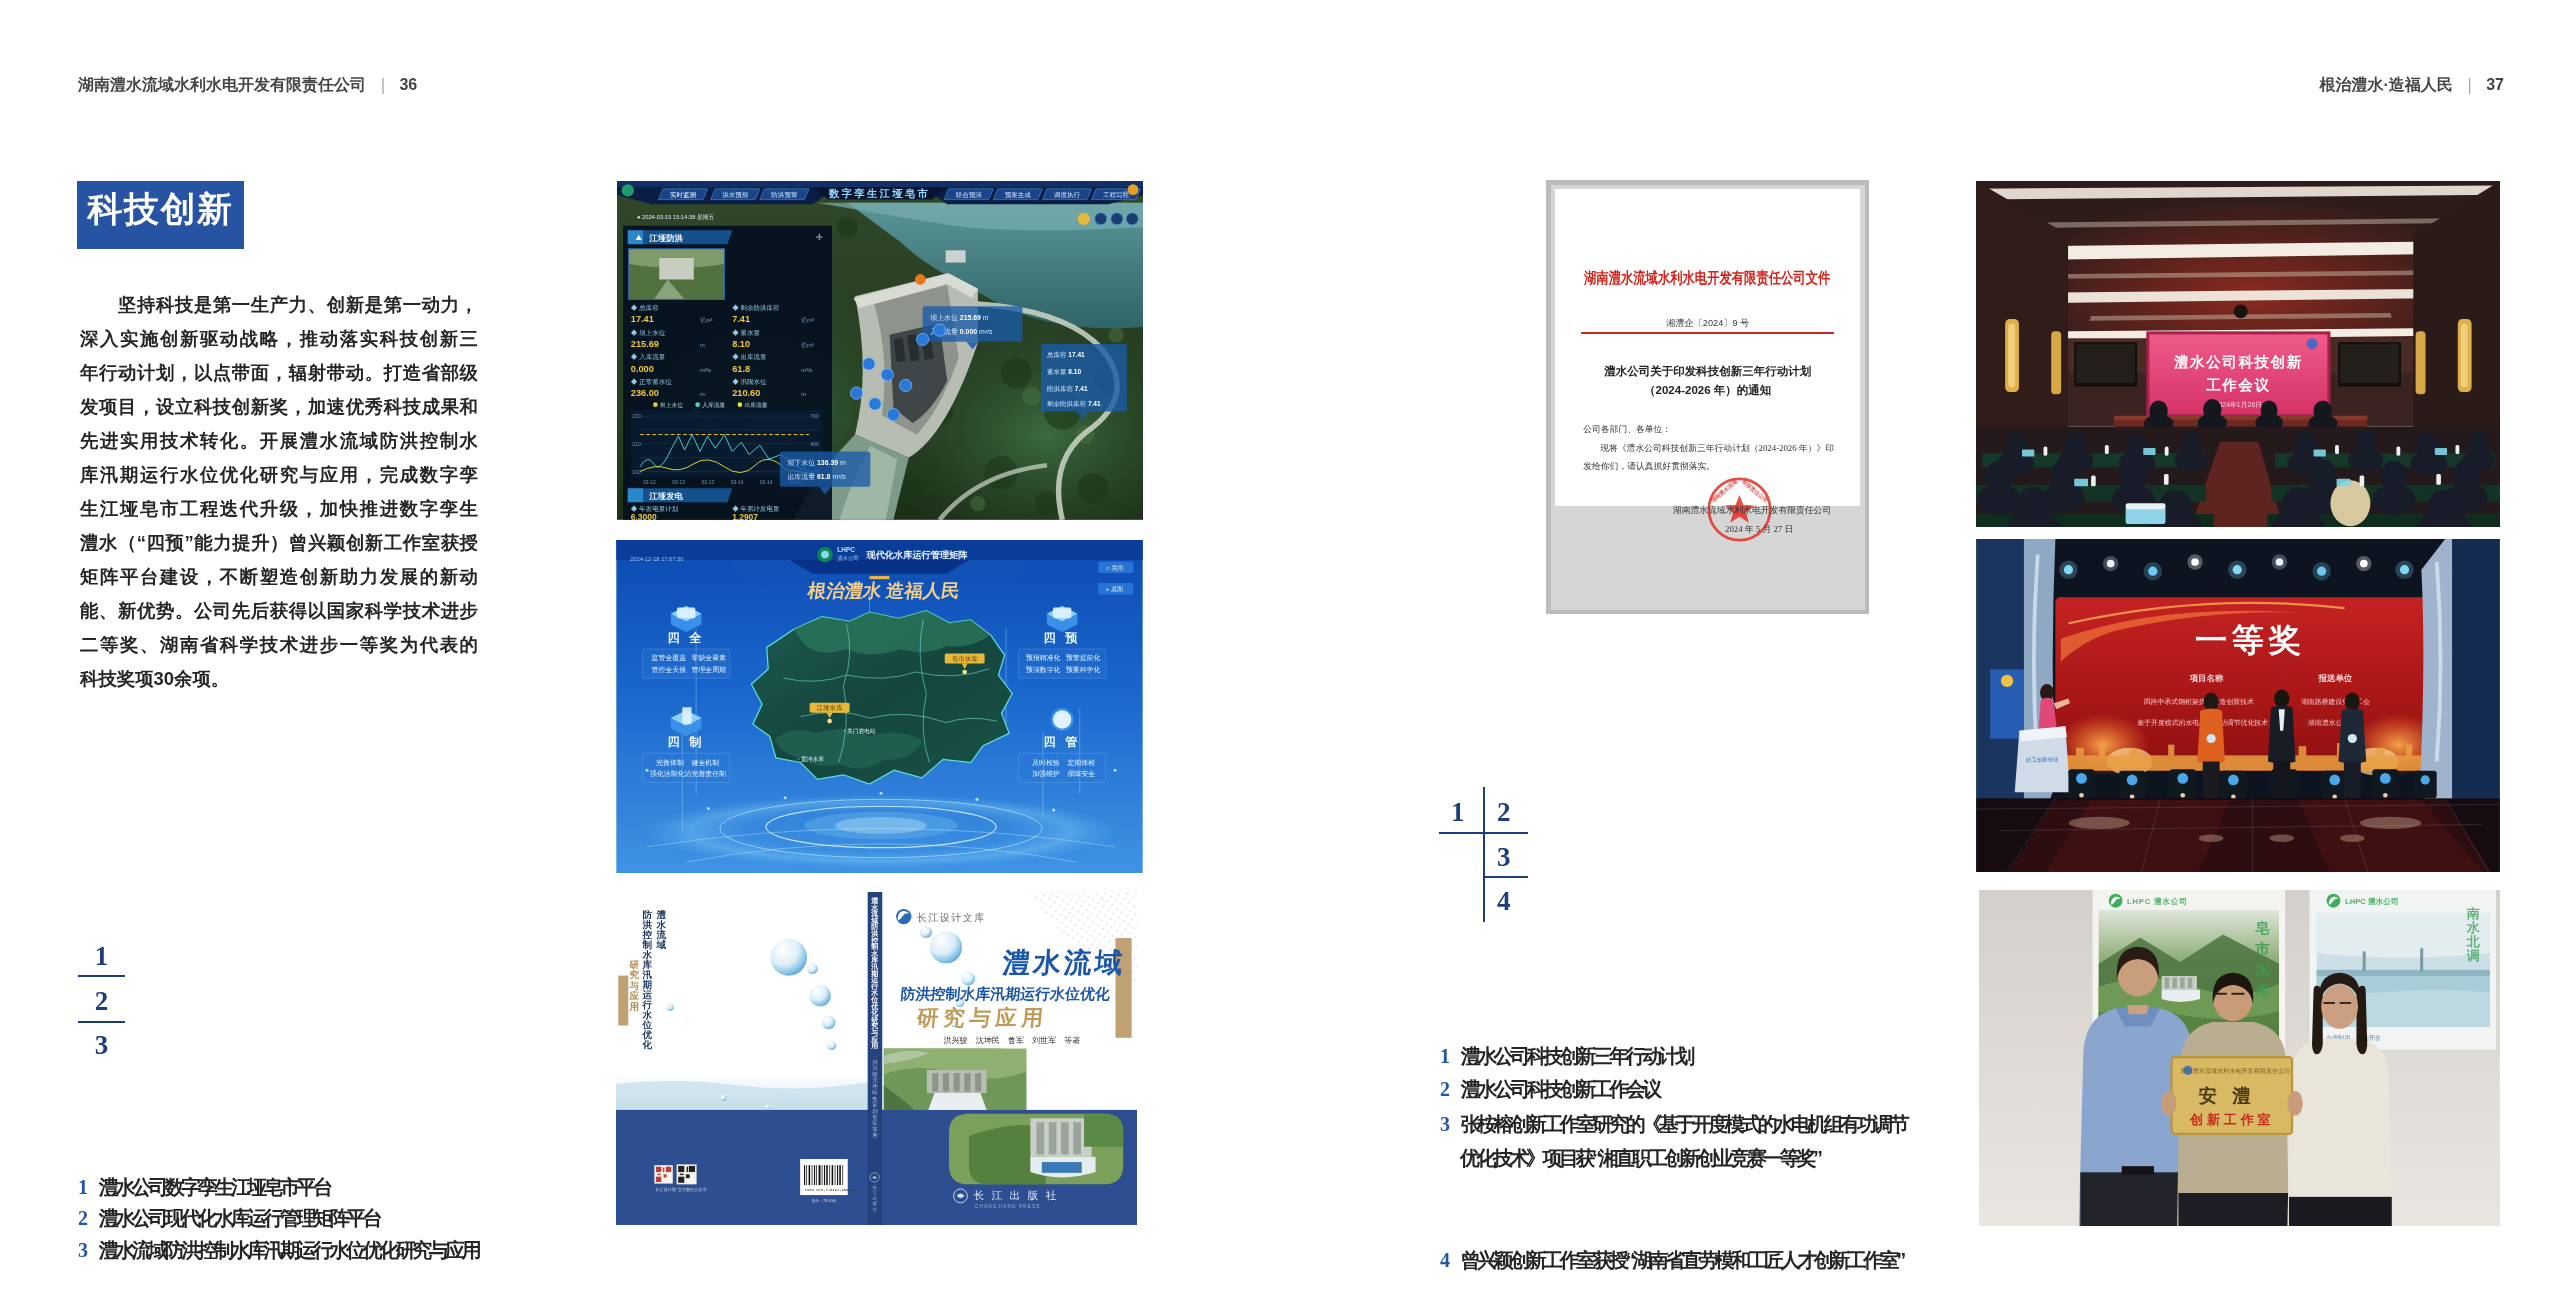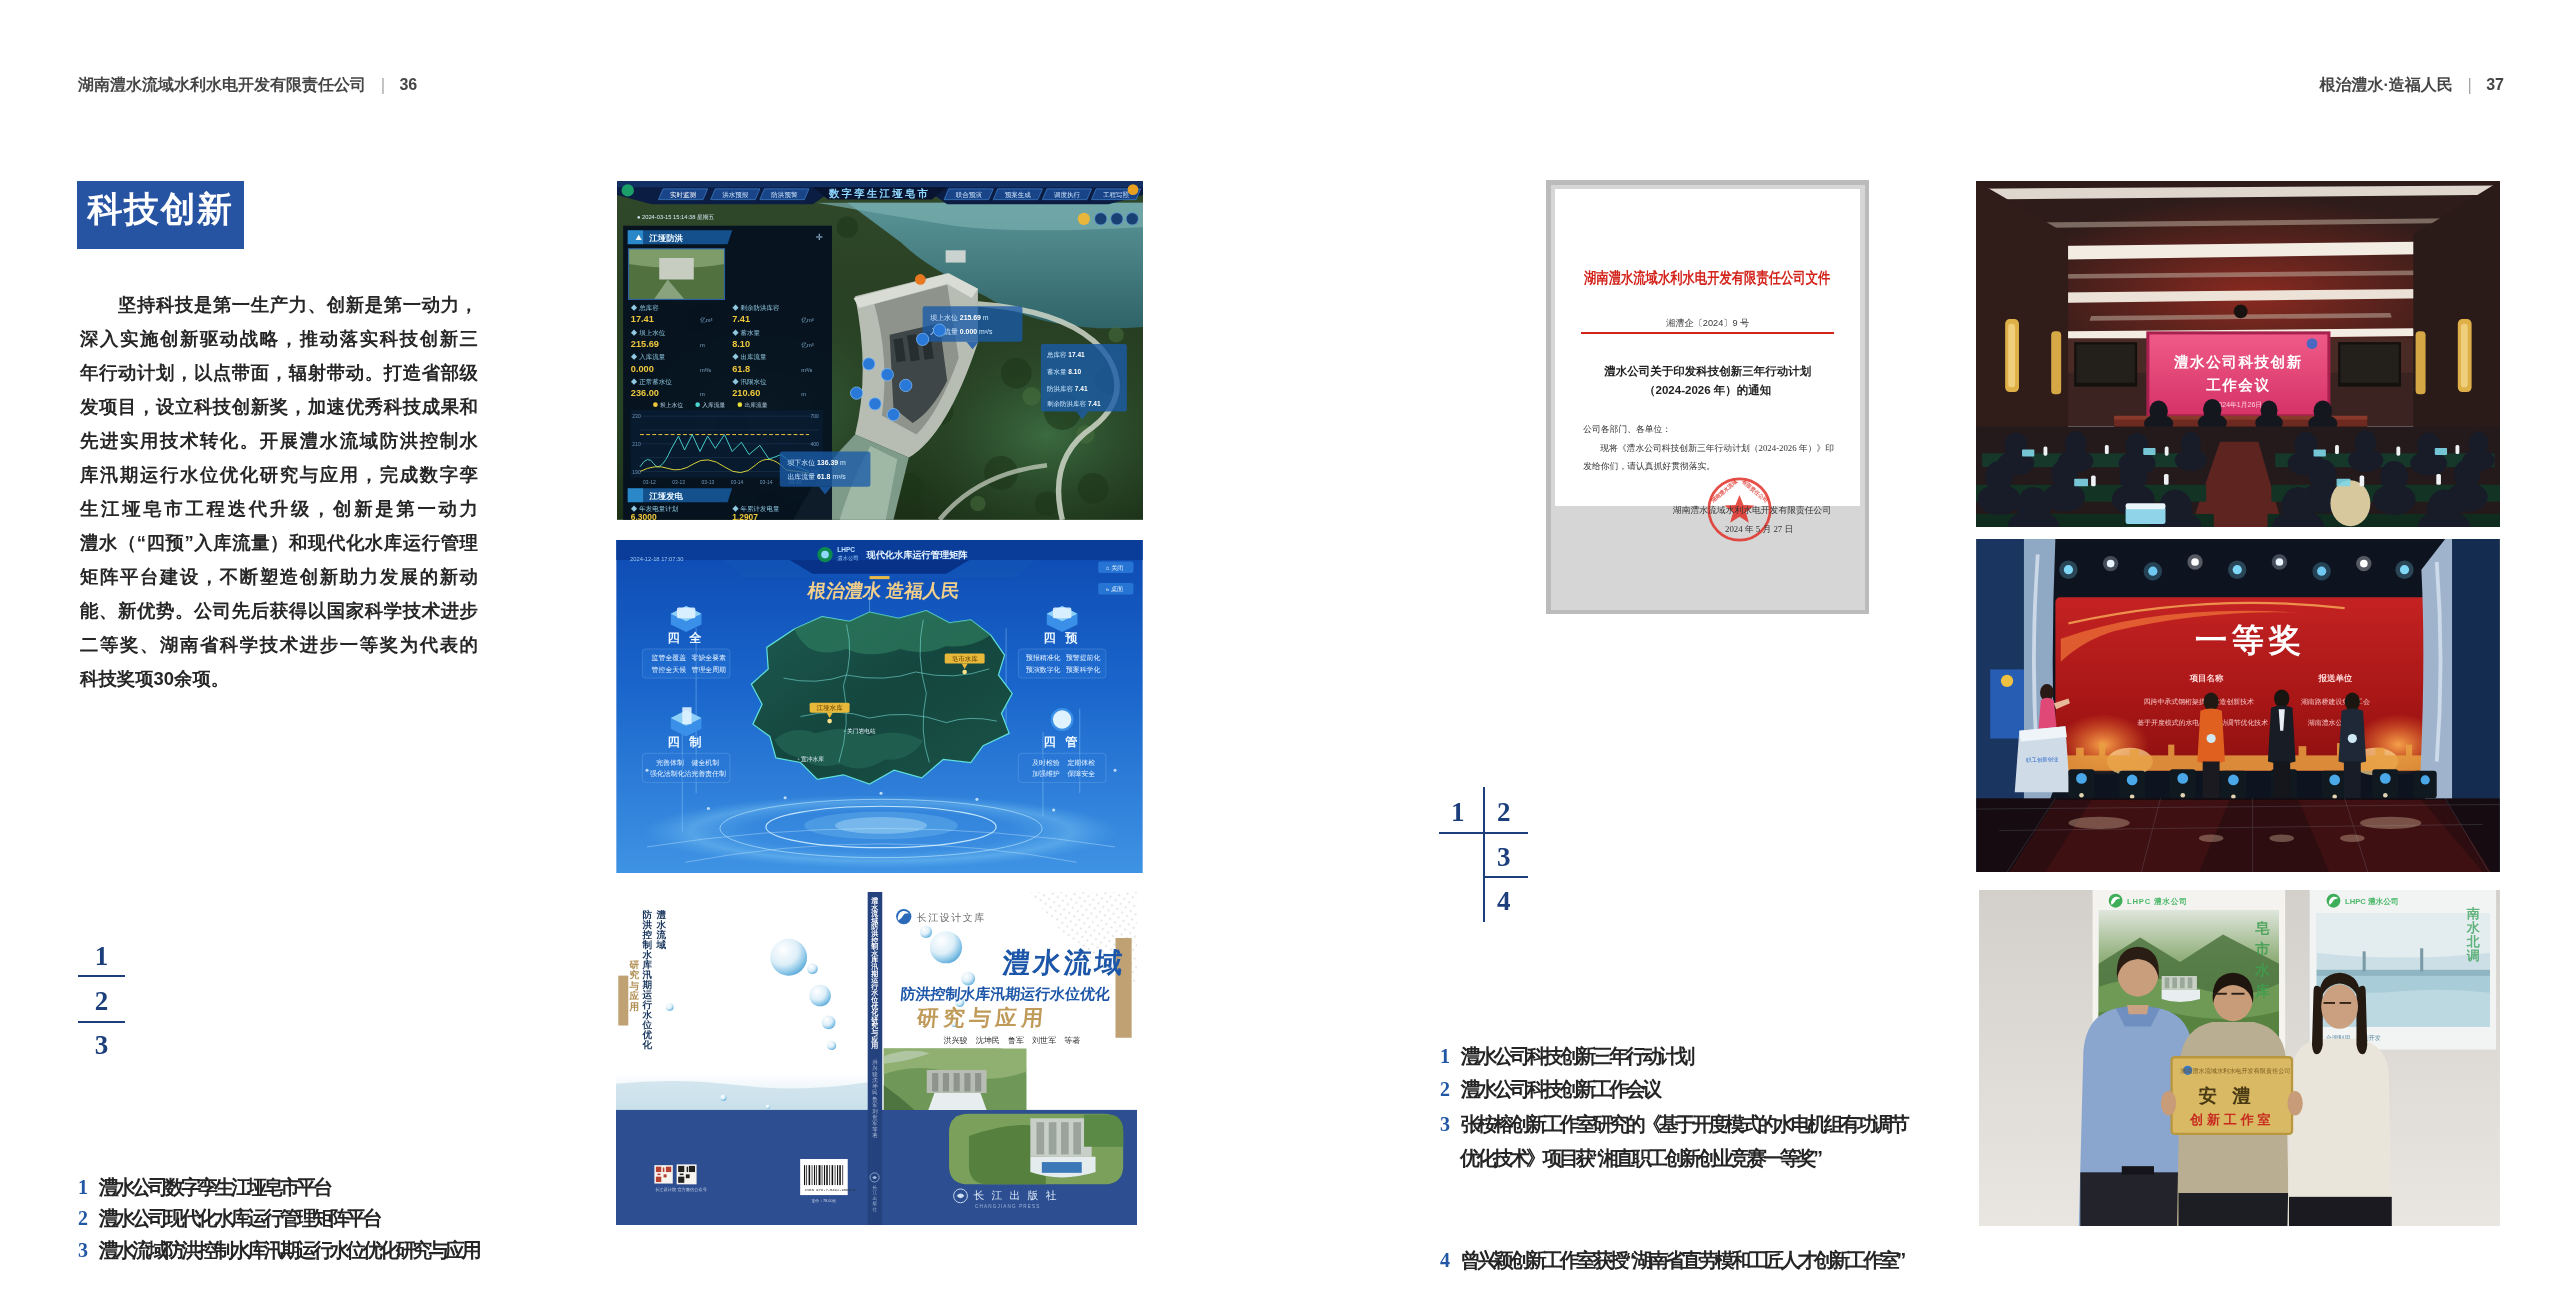--- a/index.html
+++ b/index.html
@@ -21,22 +21,22 @@
 
 <div class="abs" style="left:77px;top:181px;width:167px;height:68px;background:#2753a3;color:#ffffff;font-size:35px;font-weight:bold;text-align:center;line-height:56px;letter-spacing:1.5px;">科技创新</div>
 
 <div class="abs" id="para" style="left:80px;top:288px;width:398px;font-size:18.4px;line-height:34px;color:#262626;font-weight:bold;">
 <div class="pline" style="padding-left:38px;width:360px;">坚持科技是第一生产力、创新是第一动力，</div>
 <div class="pline">深入实施创新驱动战略，推动落实科技创新三</div>
 <div class="pline">年行动计划，以点带面，辐射带动。打造省部级</div>
 <div class="pline">发项目，设立科技创新奖，加速优秀科技成果和</div>
 <div class="pline">先进实用技术转化。开展澧水流域防洪控制水</div>
 <div class="pline">库汛期运行水位优化研究与应用，完成数字孪</div>
-<div class="pline">生江垭皂市工程迭代升级，创新是第一动力</div>
-<div class="pline">澧水（“四预”入库流量）和现代化水库运行管理</div>
+<div class="pline">生江垭皂市工程迭代升级，加快推进数字孪生</div>
+<div class="pline">澧水（“四预”能力提升）曾兴颖创新工作室获授</div>
 <div class="pline">矩阵平台建设，不断塑造创新助力发展的新动</div>
 <div class="pline">能、新优势。公司先后获得以国家科学技术进步</div>
 <div class="pline">二等奖、湖南省科学技术进步一等奖为代表的</div>
 <div style="height:34px;">科技奖项30余项。</div>
 </div>
 
 <div class="abs serif" style="left:78px;top:941px;width:47px;text-align:center;font-weight:bold;font-size:27px;color:#1c3f7c;">1</div>
 
 <div class="abs" style="left:78px;top:975px;width:47px;height:1.5px;background:#1c3f7c;"></div>
 

